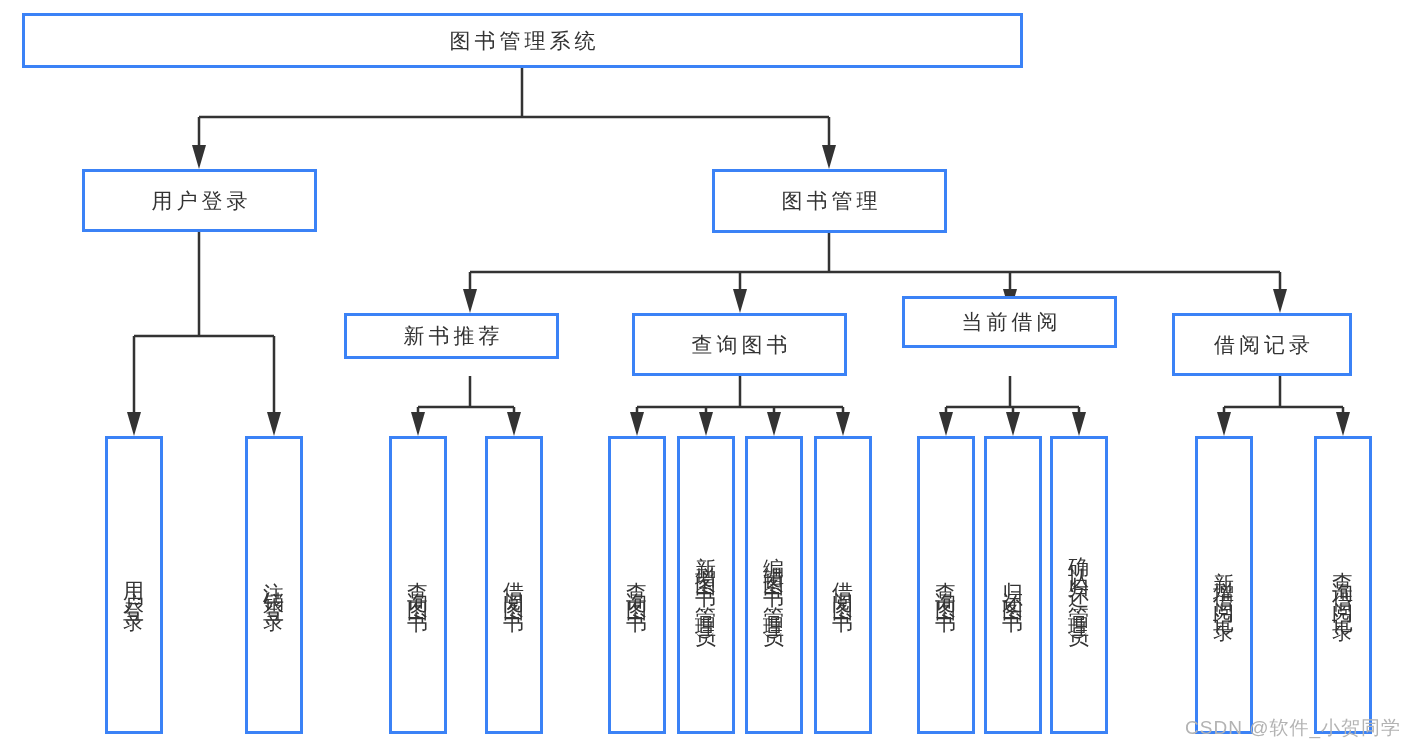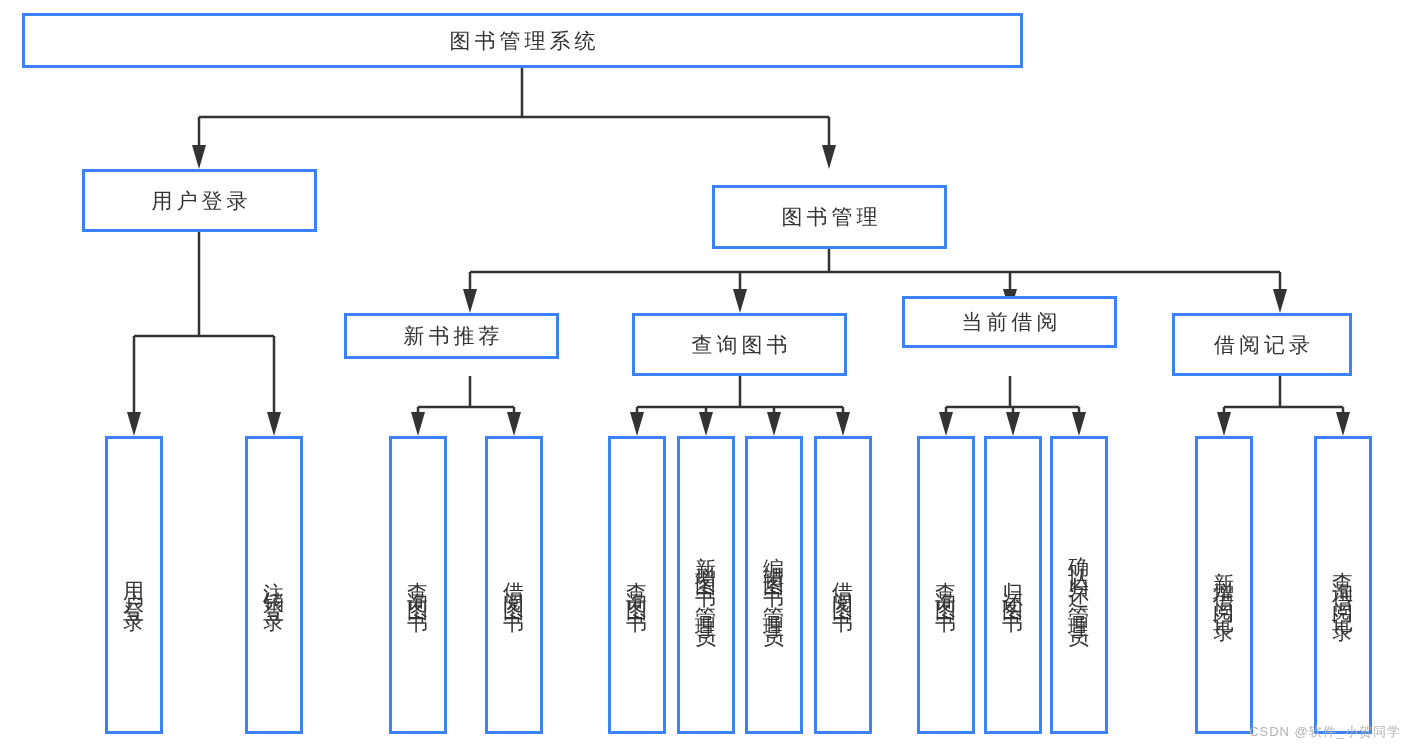--- a/index.html
+++ b/index.html
@@ -44,21 +44,21 @@
     text-orientation: mixed;
     letter-spacing: 10px;
     font-size: 21px;
     line-height: 1;
     white-space: nowrap;
   }
   .watermark {
     position: absolute;
     right: 4px;
     bottom: 6px;
-    font-size: 13px;
+    font-size: 19px;
     letter-spacing: 1px;
     color: #b3b3b3;
     white-space: nowrap;
   }
 </style>
 </head>
 <body>
 
 <div class="canvas">
 
@@ -102,21 +102,21 @@
     </g>
   </svg>
 
   <div class="node" style="left:22px;top:13px;width:1001px;height:55px">
     <span class="hlabel">图书管理系统</span>
   </div>
 
   <div class="node" style="left:82px;top:169px;width:235px;height:63px">
     <span class="hlabel">用户登录</span>
   </div>
-  <div class="node" style="left:712px;top:185px;width:235px;height:64px">
+  <div class="node" style="left:712px;top:169px;width:235px;height:64px">
     <span class="hlabel">图书管理</span>
   </div>
 
   <div class="node" style="left:344px;top:313px;width:215px;height:46px">
     <span class="hlabel">新书推荐</span>
   </div>
   <div class="node" style="left:632px;top:313px;width:215px;height:63px">
     <span class="hlabel">查询图书</span>
   </div>
   <div class="node" style="left:902px;top:296px;width:215px;height:52px">

